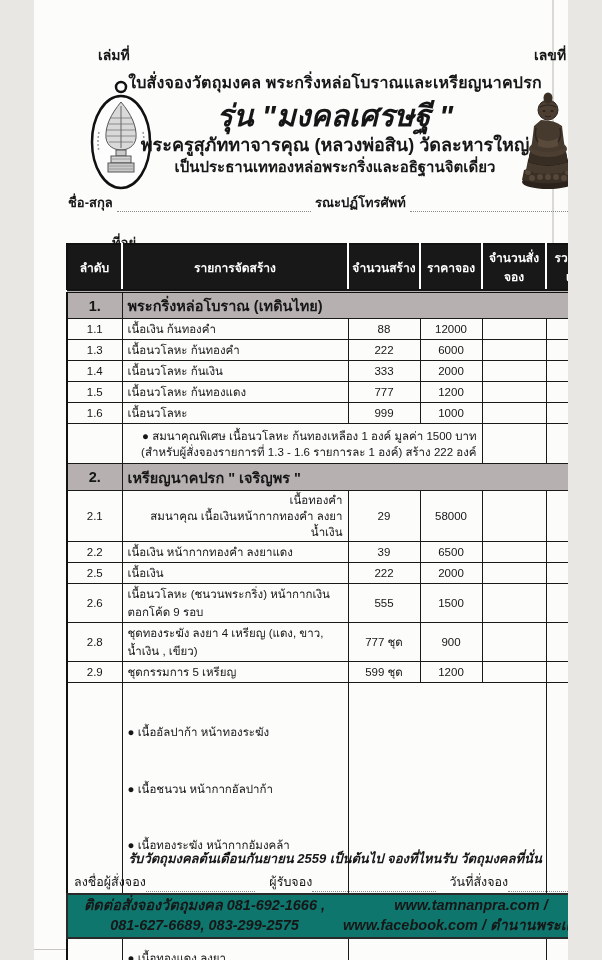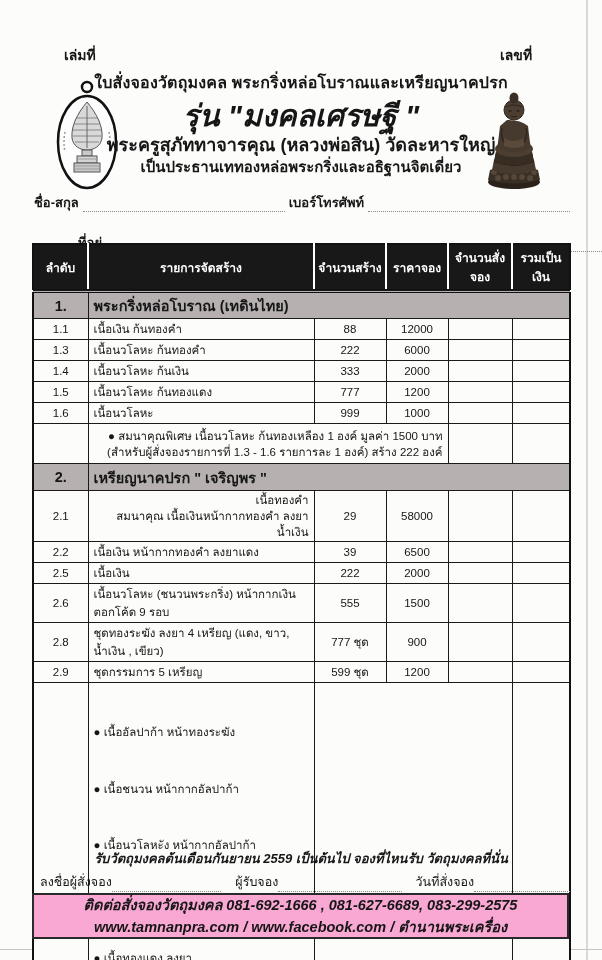--- a/index.html
+++ b/index.html
@@ -1,17 +1,17 @@
 <!DOCTYPE html>
 <html><head>
 <meta charset="utf-8">
 <style>
   html,body{margin:0;padding:0;background:#e9e7e4;}
   .page{
-    position:relative;width:602px;height:960px;margin:0 auto;
+    position:relative;width:534px;height:960px;margin:0 auto;
     background:#fcfcfb;color:#161616;overflow:hidden;
     font-family:"Liberation Sans","DejaVu Sans",sans-serif;
   }
   .edge-right{position:absolute;top:0;right:14px;width:2px;height:100%;background:#dcd8d4;}
   .edge-bottom{position:absolute;left:0;top:949px;width:100%;height:1px;background:#c9c5c1;}
 
   .corner-label{position:absolute;font-size:14px;font-weight:bold;}
   .vol{left:64px;top:44px;}
   .num{left:500px;top:44px;}
 
@@ -66,22 +66,22 @@
   .sign-row{position:absolute;left:40px;top:872px;width:530px;display:flex;
     font-size:12.5px;align-items:flex-end;}
   .sign-row .lbl{white-space:nowrap;}
   .sign-row .sdots{border-bottom:1.5px dotted #8a8a8a;height:13px;}
   .sd1{width:120px;margin-right:14px;}
   .sd2{width:135px;margin-right:14px;}
   .sd3{width:105px;}
 
   .contact-box{
     position:absolute;left:32px;top:893px;width:533px;height:42px;
-    border:2px solid #2a2a2a;background:#f9a8d4;
-    display:flex;flex-direction:column;justify-content:space-between;text-align:center;
+    border:2px solid #2a2a2a;background:#0f766e;
+    display:flex;flex-direction:row;justify-content:space-between;text-align:center;
     font-weight:bold;font-style:italic;font-size:14.5px;line-height:20px;
   }
 </style>
 </head>
 <body>
 
 <div class="page">
   <div class="edge-right"></div>
   <div class="edge-bottom"></div>
 
@@ -149,21 +149,21 @@
   </div>
 
   <div class="h-center title1">ใบสั่งจองวัตถุมงคล พระกริ่งหล่อโบราณและเหรียญนาคปรก</div>
   <div class="h-center title2">รุ่น "มงคลเศรษฐี "</div>
   <div class="h-center title3">พระครูสุภัททาจารคุณ (หลวงพ่อสิน) วัดละหารใหญ่</div>
   <div class="h-center title4">เป็นประธานเททองหล่อพระกริ่งและอธิฐานจิตเดี่ยว</div>
 
   <div class="fill-row name-row">
     <span class="lbl">ชื่อ-สกุล</span>
     <span class="dotline"></span>
-    <span class="lbl">เบอร์โทรศัพท์</span>
+    <span class="lbl">รณะปฏ์โทรศัพท์</span>
     <span class="dotline"></span>
   </div>
   <div class="fill-row addr-row">
     <span class="lbl">ที่อยู่</span>
     <span class="dotline"></span>
   </div>
 
   <table class="order">
     <colgroup>
         <col class="c1">
@@ -295,21 +295,21 @@
         <td class="center">1200</td>
         <td></td>
         <td></td>
       </tr>
 
       <tr class="bullets">
         <td></td>
         <td class="bullet-list">
           <div>● เนื้ออัลปาก้า หน้าทองระฆัง</div>
           <div>● เนื้อชนวน หน้ากากอัลปาก้า</div>
-          <div>● เนื้อนวโลหะัง หน้ากากอัลปาก้า</div>
+          <div>● เนื้อทองระฆัง หน้ากากอัมงคล้า</div>
           <div>● เนื้อทองแดงรมดำ หน้ากากทอง</div>
           <div>● เนื้อทองแดง ลงยา</div>
         </td>
         <td colspan="3"></td>
         <td></td>
       </tr>
 
       <tr class="merge">
         <td></td>
         <td>เหรียญนาคปรก เนื้อทองระฆัง</td>

